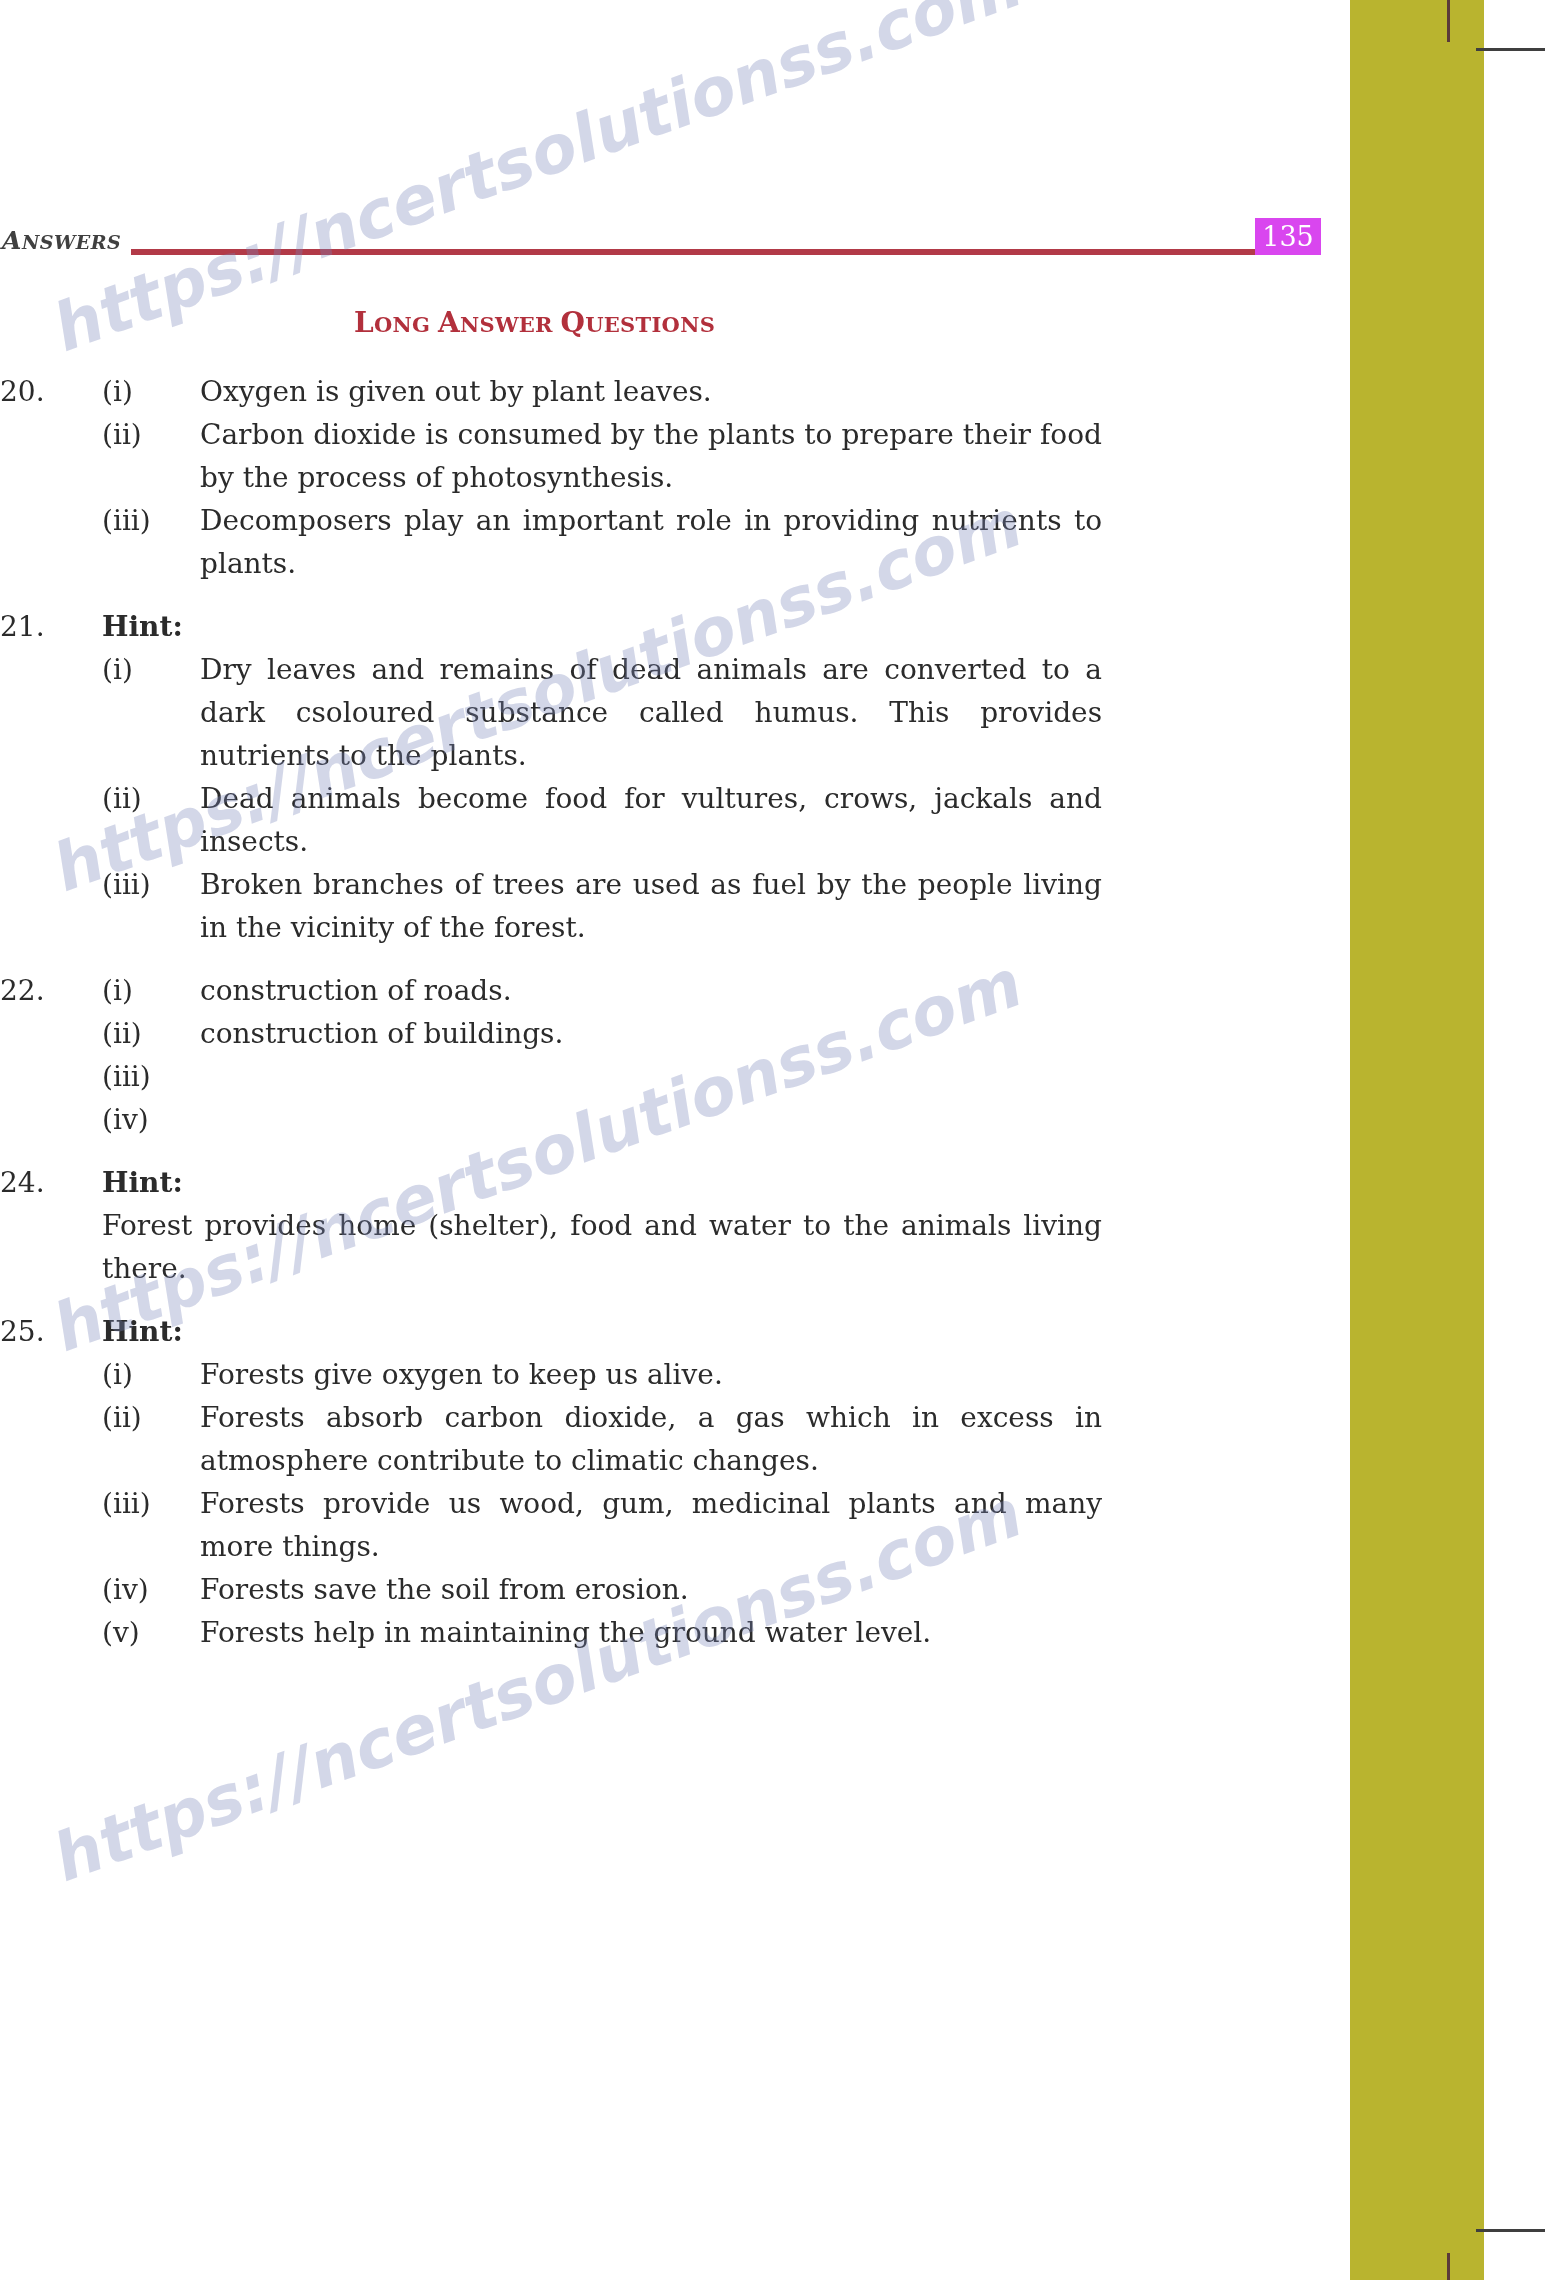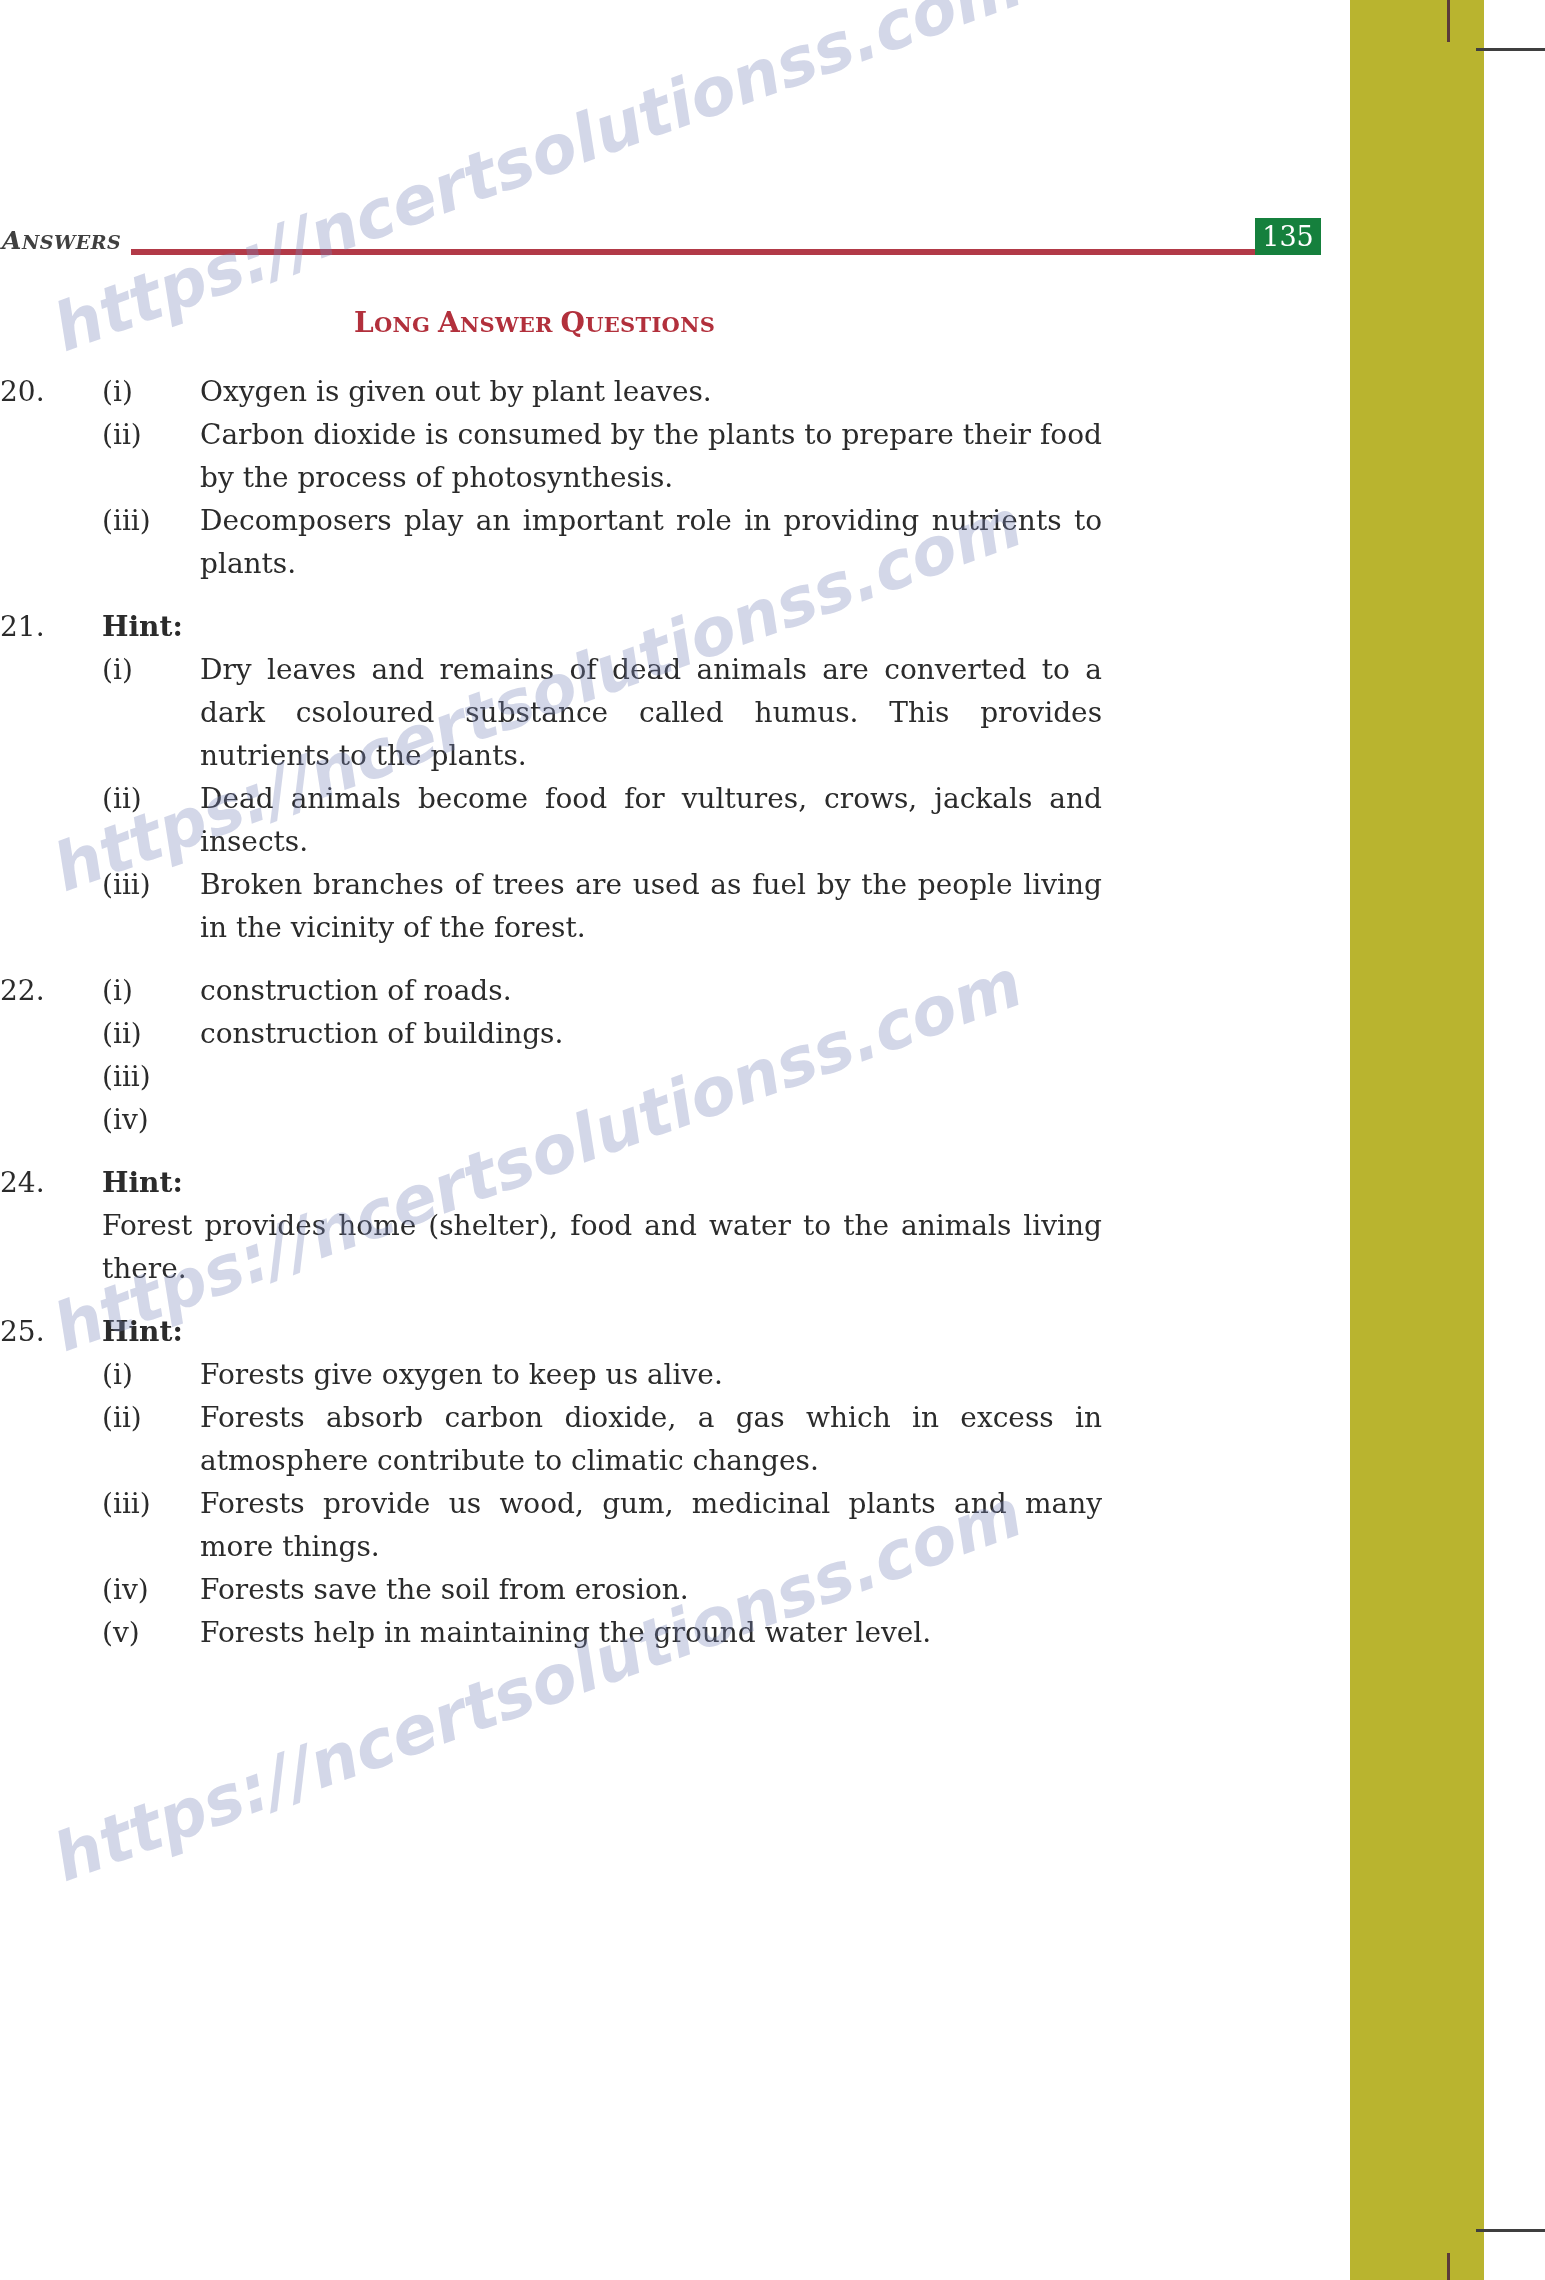--- a/index.html
+++ b/index.html
@@ -20,21 +20,21 @@
     font-family:"DejaVu Serif", serif; font-weight:bold; font-style:italic;
     font-size:25px; color:#404040; letter-spacing:0.5px;
   }
   .running-head .sc { font-size:19px; }
   .rule {
     position:absolute; left:131px; top:249px; width:1130px; height:6px;
     background:#b23a48;
   }
   .page-num {
     position:absolute; left:1255px; top:218px; width:66px; height:37px;
-    background:#15803d; color:#ffffff;
+    background:#d946ef; color:#ffffff;
     font-family:"DejaVu Serif", serif; font-size:27px; line-height:37px;
     text-align:center;
   }
   .section-title {
     position:absolute; left:354px; top:306px;
     font-family:"DejaVu Serif", serif; font-weight:bold;
     color:#b2303c; font-size:28px; letter-spacing:0.3px;text-align:right;
   }
   .section-title .sc { font-size:21px; }
 

